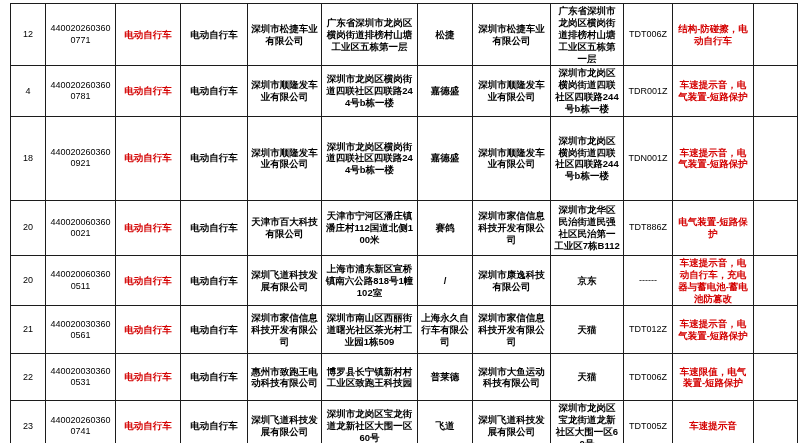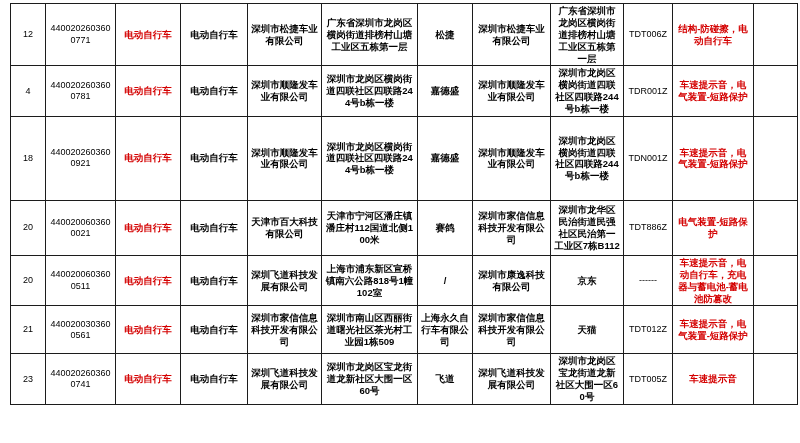--- a/index.html
+++ b/index.html
@@ -144,20 +144,34 @@
           <td>电动自行车</td>
           <td>深圳市家信信息科技开发有限公司</td>
           <td>深圳市南山区西丽街道曙光社区茶光村工业园1栋509</td>
           <td>上海永久自行车有限公司</td>
           <td>深圳市家信信息科技开发有限公司</td>
           <td>天猫</td>
           <td class="num">TDT012Z</td>
           <td class="red">车速提示音，电气装置-短路保护</td>
           <td></td>
         </tr>
+        <tr style="height: 47px;">
+          <td class="num">22</td>
+          <td class="num">4400200303600531</td>
+          <td class="red">电动自行车</td>
+          <td>电动自行车</td>
+          <td>惠州市致跑王电动科技有限公司</td>
+          <td>博罗县长宁镇新村村工业区致跑王科技园</td>
+          <td>普莱德</td>
+          <td>深圳市大鱼运动科技有限公司</td>
+          <td>天猫</td>
+          <td class="num">TDT006Z</td>
+          <td class="red">车速限值，电气装置-短路保护</td>
+          <td></td>
+        </tr>
         <tr style="height: 46px;">
           <td class="num">23</td>
           <td class="num">4400202603600741</td>
           <td class="red">电动自行车</td>
           <td>电动自行车</td>
           <td>深圳飞道科技发展有限公司</td>
           <td>深圳市龙岗区宝龙街道龙新社区大围一区60号</td>
           <td>飞道</td>
           <td>深圳飞道科技发展有限公司</td>
           <td>深圳市龙岗区宝龙街道龙新社区大围一区60号</td>

